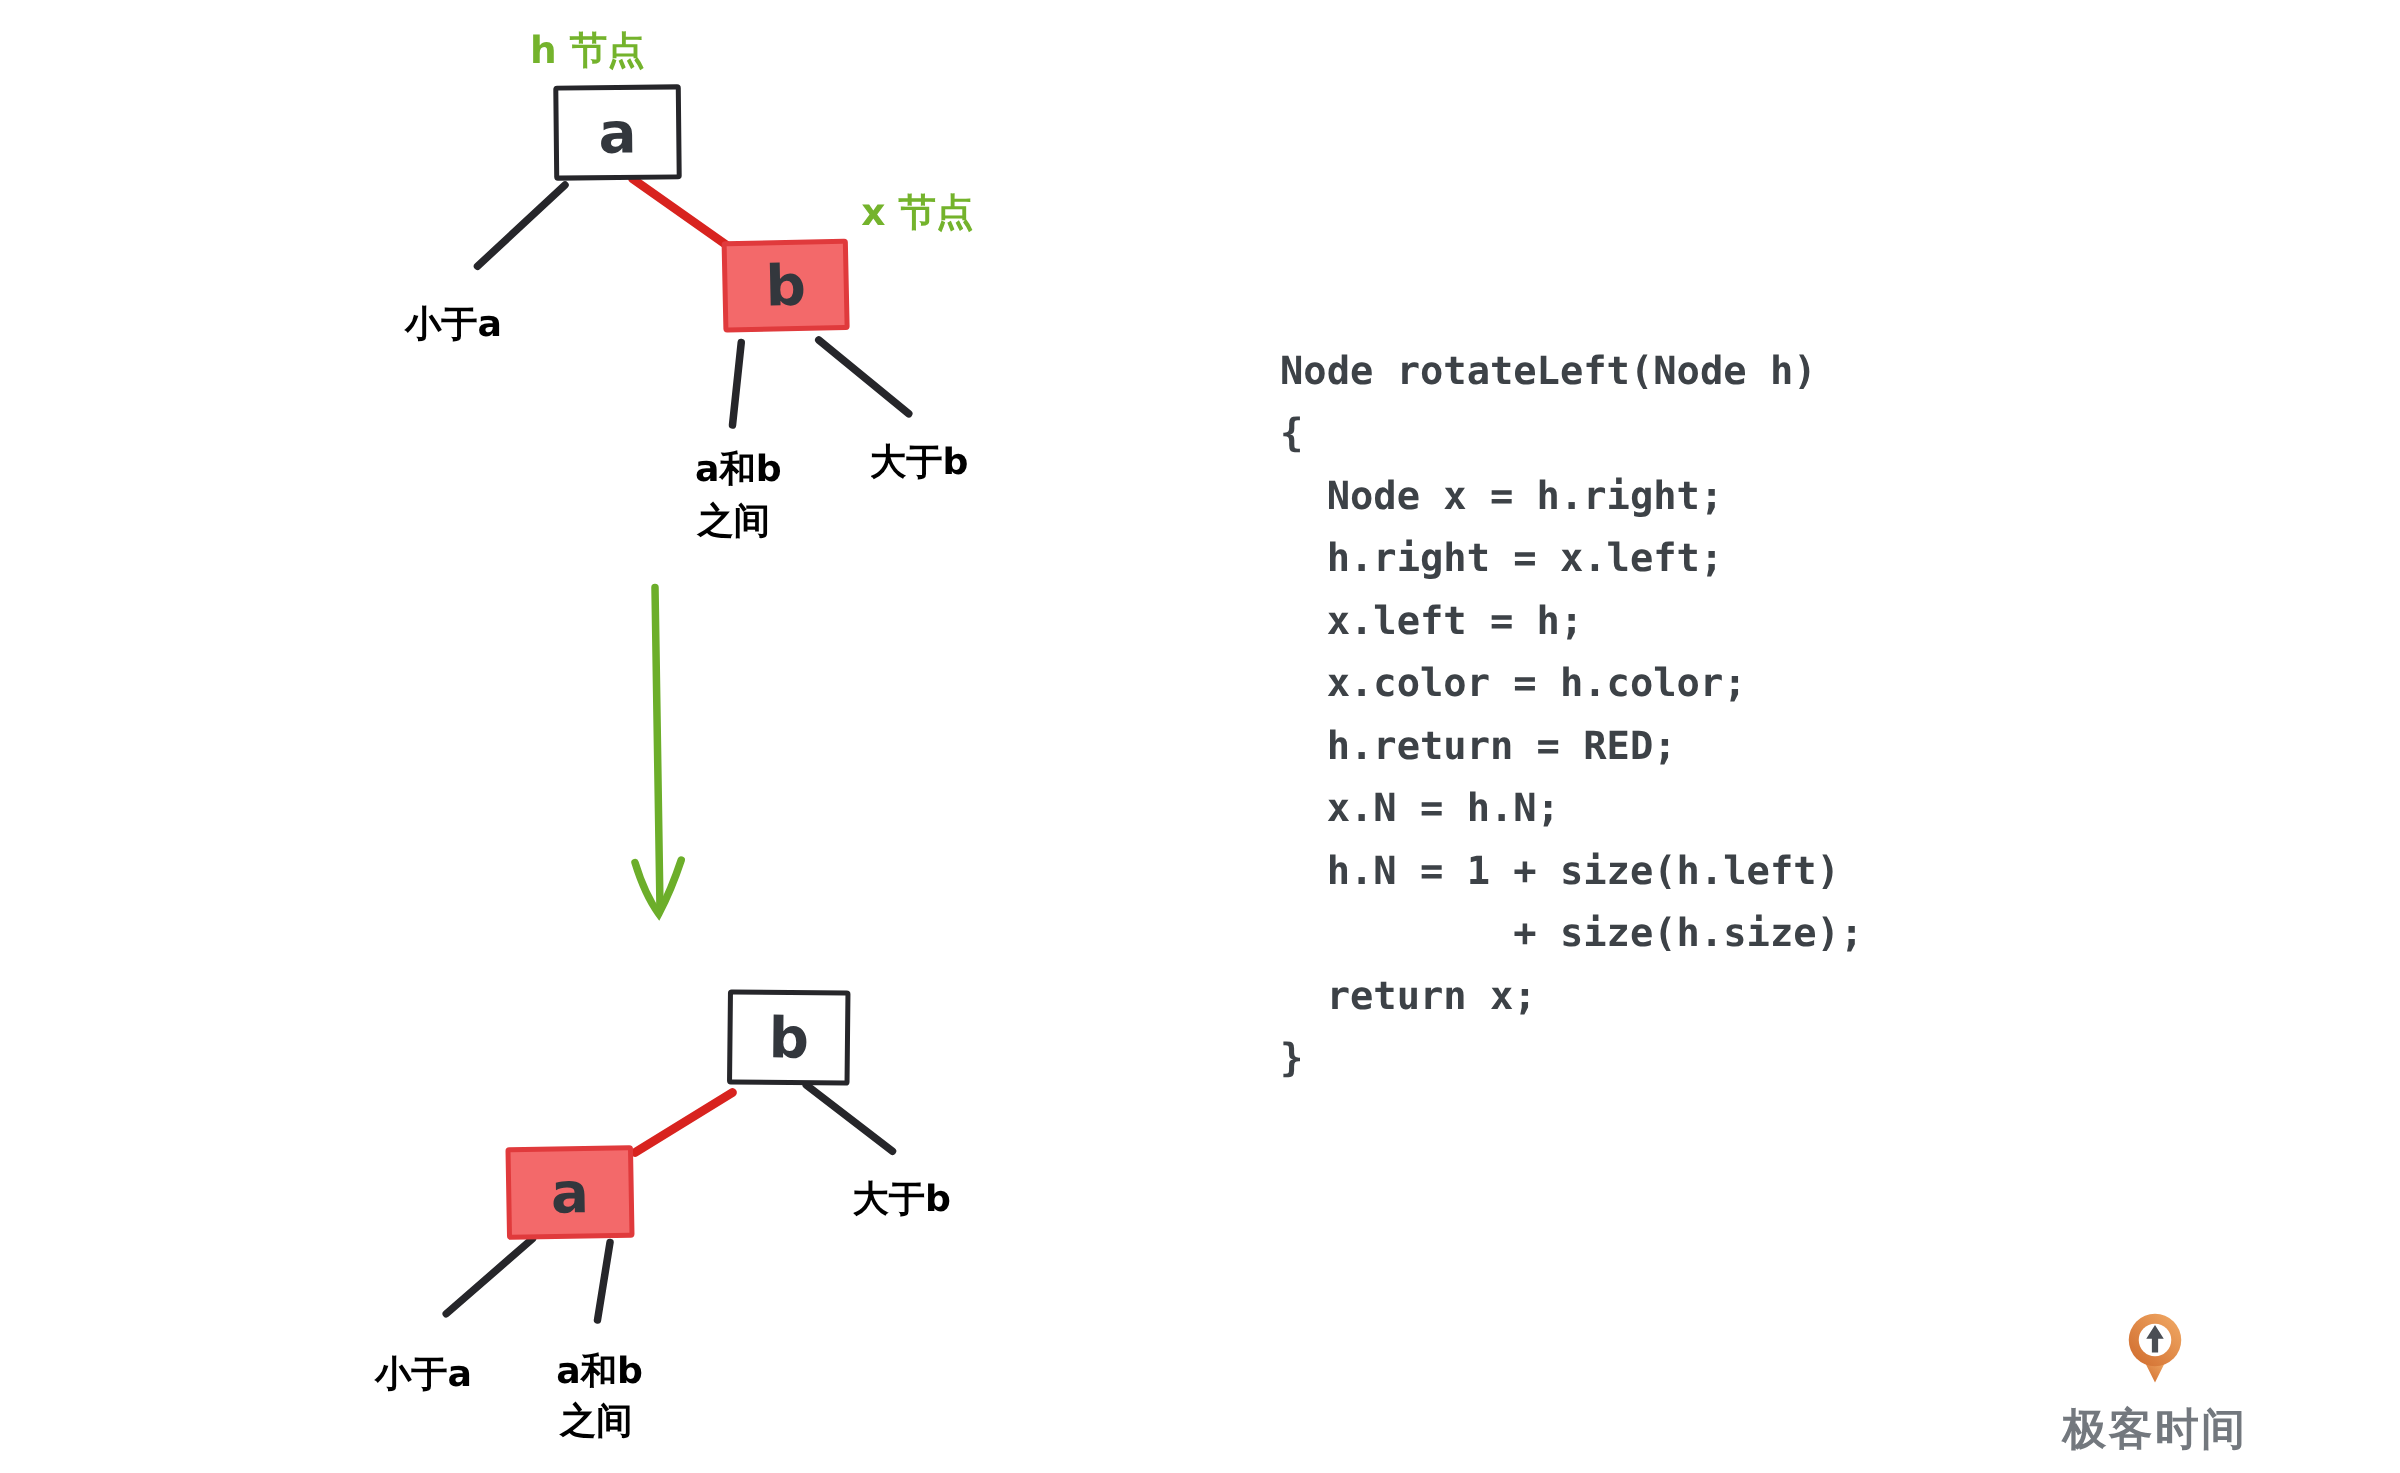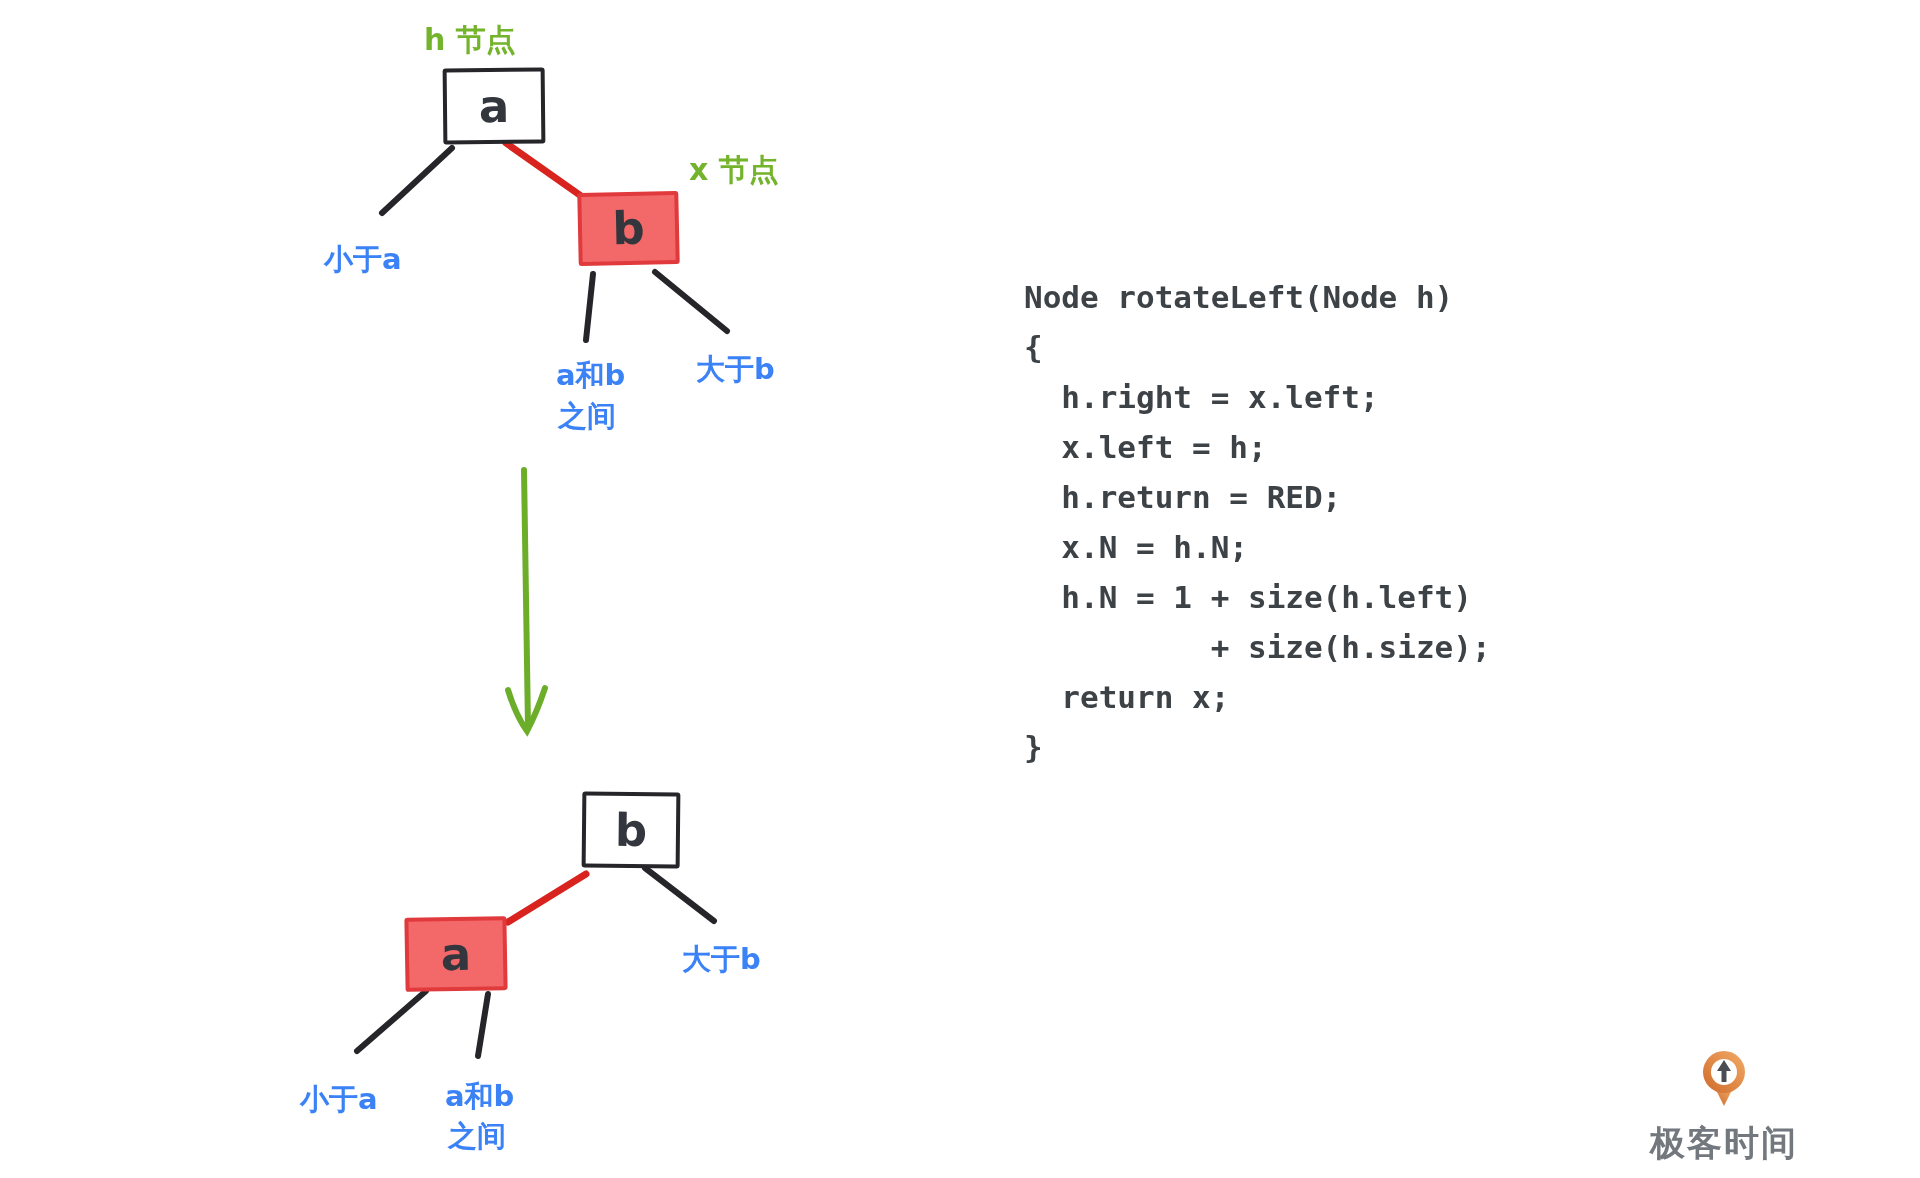--- a/index.html
+++ b/index.html
@@ -37,21 +37,21 @@
   }
   .green-label {
     position: absolute;
     color: #74b32c;
     font-size: 30px;
     font-weight: 700;
     white-space: pre;
   }
   .gray-label {
     position: absolute;
-    color: #3b82f6;
+    color: #000000;
     font-size: 29px;
     font-weight: 600;
     white-space: pre;
     line-height: 39px;
   }
   .code {
     position: absolute;
     left: 993px;
     top: 272px;
     font-family: "DejaVu Sans Mono", "Liberation Mono", monospace;
@@ -130,22 +130,24 @@
   <div class="gray-label" style="left:682px; top:940px;">大于b</div>
 
   <div class="gray-label" style="left:300px; top:1080px;">小于a</div>
 
   <div class="gray-label" style="left:445px; top:1077px;">a和b</div>
   <div class="gray-label" style="left:448px; top:1117px;">之间</div>
 
   <div class="code">
     <div class="code-line">Node rotateLeft(Node h)</div>
     <div class="code-line">{</div>
+    <div class="code-line">  Node x = h.right;</div>
     <div class="code-line">  h.right = x.left;</div>
     <div class="code-line">  x.left = h;</div>
+    <div class="code-line">  x.color = h.color;</div>
     <div class="code-line">  h.return = RED;</div>
     <div class="code-line">  x.N = h.N;</div>
     <div class="code-line">  h.N = 1 + size(h.left)</div>
     <div class="code-line">          + size(h.size);</div>
     <div class="code-line">  return x;</div>
     <div class="code-line">}</div>
   </div>
 
   <div class="logo">
     <svg width="46" height="58" viewBox="0 0 46 58" xmlns="http://www.w3.org/2000/svg">

